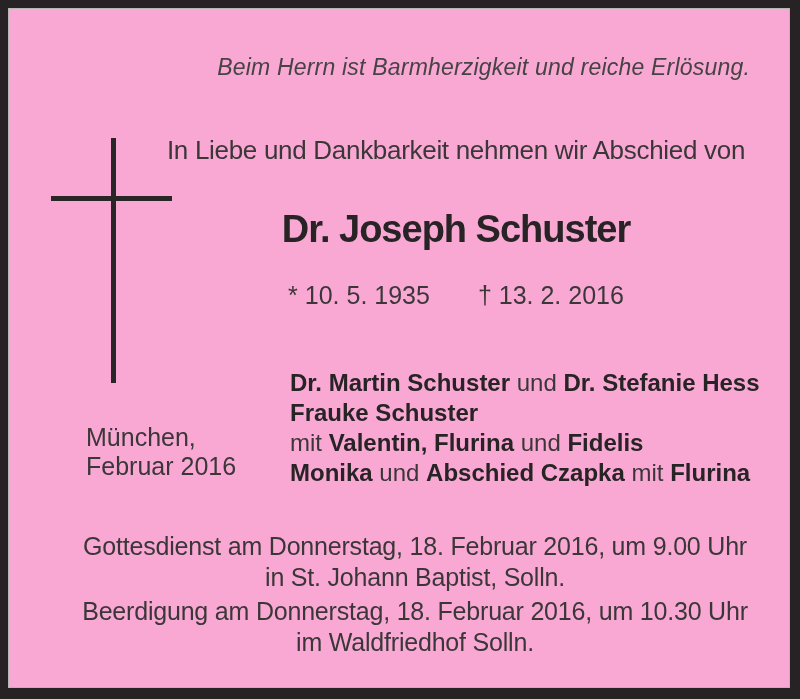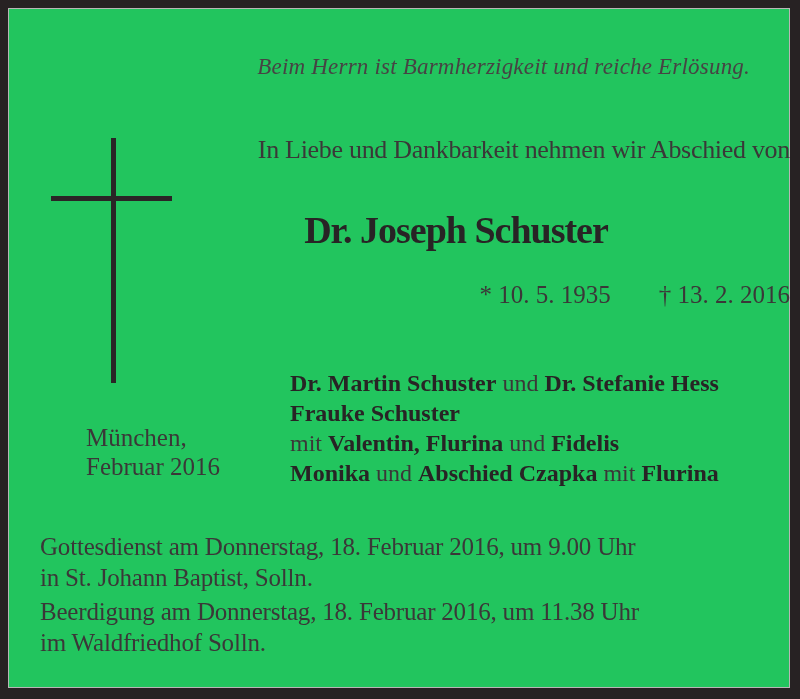--- a/index.html
+++ b/index.html
@@ -8,23 +8,23 @@
     background: #272223;
   }
   .notice {
     position: relative;
     width: 800px;
     height: 699px;
     box-sizing: border-box;
     border-style: solid;
     border-color: #272223;
     border-width: 8px 10px 11px 8px;
-    background: #22c55e;
+    background: #f9a8d4;
     box-shadow: inset 0 0 0 1px #b9b6b6;
-    font-family: Liberation Serif, serif;
+    font-family: Liberation Sans, sans-serif;
     color: #3b3738;
     overflow: hidden;
   }
 
   
   .quote {
     position: absolute;
     top: 46px;
     right: 40px;
     font-style: italic;
@@ -60,39 +60,37 @@
     top: 0;
     text-align: center;
   }
   .intro {
     position: absolute;
     left: 0; right: 0;
     top: 127px;
     font-size: 26px;
     letter-spacing: -0.3px;
     white-space: nowrap;
-    text-align: right;
   }
   .deceased-name {
     position: absolute;
     left: 0; right: 0;
     top: 200px;
     font-size: 38px;
     font-weight: bold;
     letter-spacing: -1px;
     color: #282425;
     white-space: nowrap;
   }
   .dates {
     position: absolute;
     left: 0; right: 0;
     top: 273px;
     font-size: 25px;
     white-space: nowrap;
-    text-align: right;
   }
   .dates .death {
     margin-left: 48px;
   }
 
   
   .mourners {
     position: absolute;
     left: 282px;
     top: 360px;
@@ -115,20 +113,21 @@
     white-space: nowrap;
     margin-left: 32px;
   }
 
   
   .services {
     position: absolute;
     left: 0;
     right: 0;
     top: 523px;
+    text-align: center;
     font-size: 25px;
     line-height: 31px;
     letter-spacing: -0.2px;
     padding-left: 32px;
   }
   .services p {
     margin: 0 0 3px 0;
   }
 </style>
 </head>
@@ -175,18 +174,18 @@
     <div>München,</div>
     <div>Februar 2016</div>
   </div>
 
   <div class="services">
     <p>
       <span>Gottesdienst am Donnerstag, 18. Februar 2016, um 9.00 Uhr</span><br>
       <span>in St. Johann Baptist, Solln.</span>
     </p>
     <p>
-      <span>Beerdigung am Donnerstag, 18. Februar 2016, um 11.38 Uhr</span><br>
+      <span>Beerdigung am Donnerstag, 18. Februar 2016, um 10.30 Uhr</span><br>
       <span>im Waldfriedhof Solln.</span>
     </p>
   </div>
 
 </div>
 
 </body></html>

